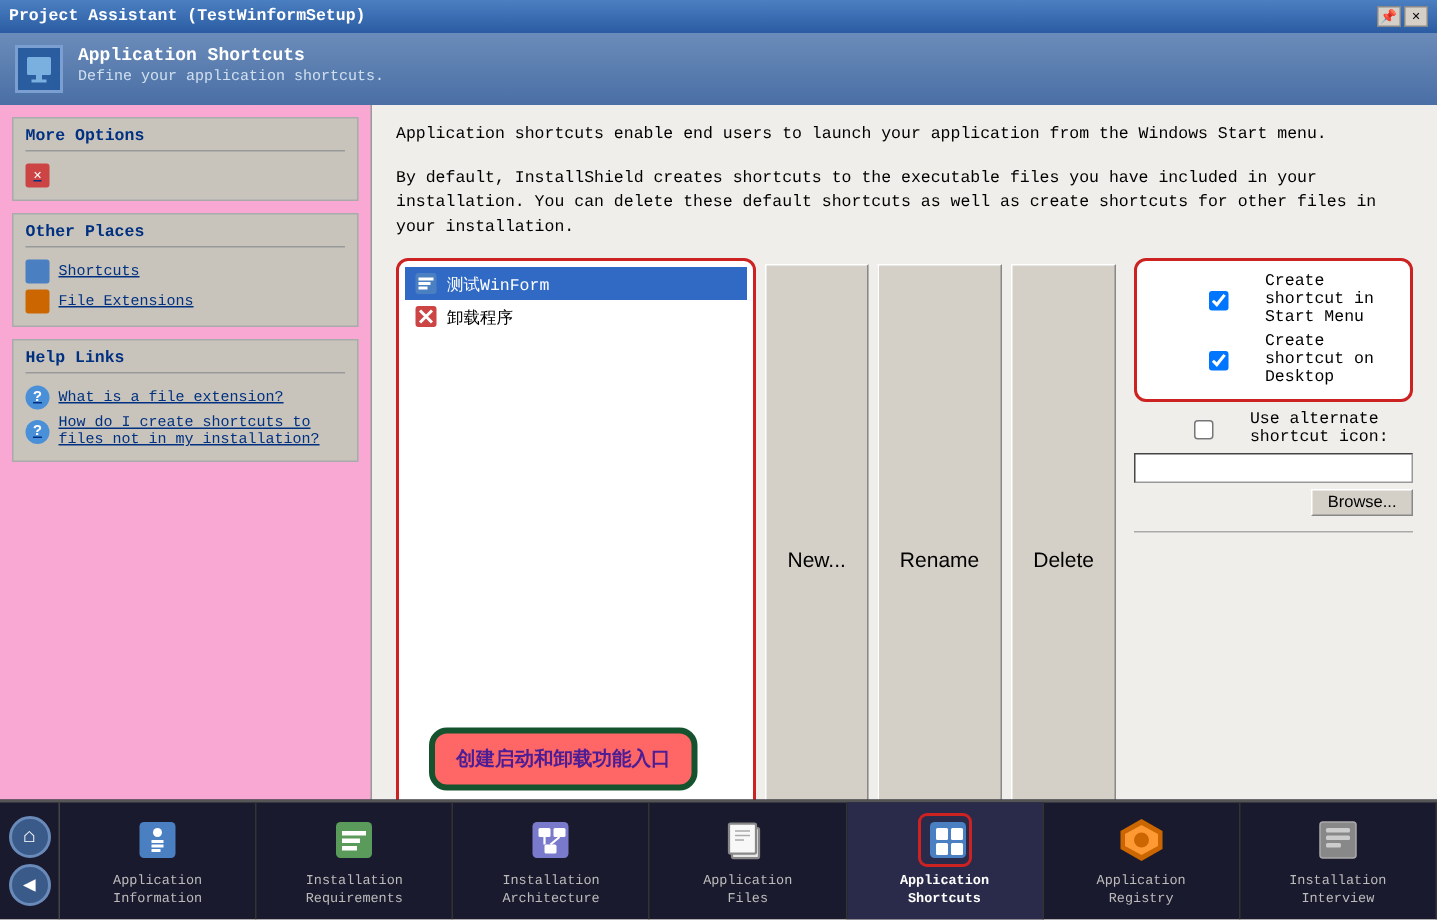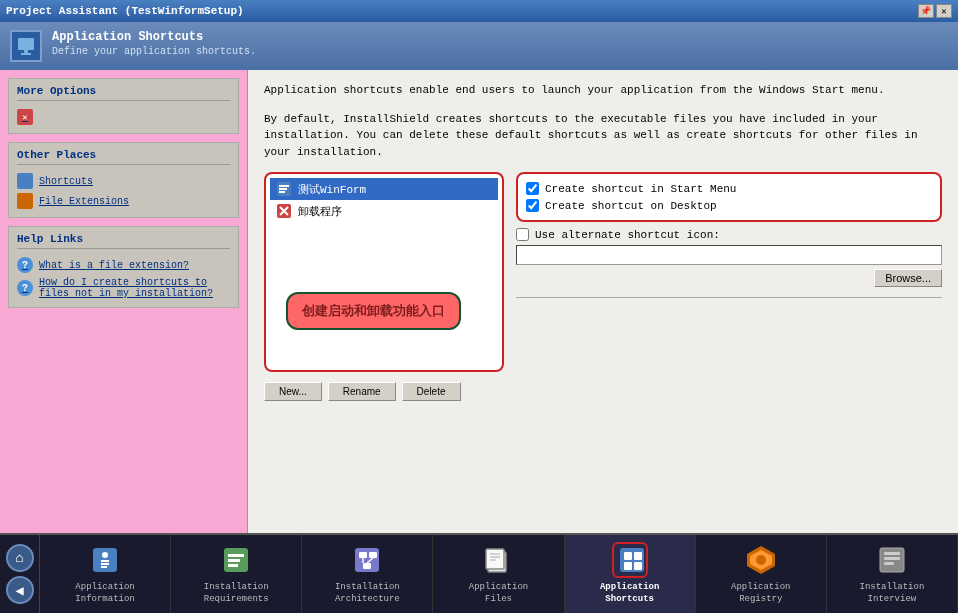--- a/index.html
+++ b/index.html
@@ -156,42 +156,43 @@
       background: #316ac5;
       color: white;
     }
 
     
     .annotation-bubble {
       position: absolute;
       bottom: 40px;
       left: 20px;
       background: #ff6666;
-      color: #7f1d1d;
+      color: #4c1d95;
       border-radius: 12px;
       padding: 8px 14px;
       font-size: 13px;
       font-weight: bold;
-      border: 2px solid #14532d;
+      border: 4px solid #14532d;
       z-index: 10;
     }
 
     
     .options-panel {
       flex: 1;
       display: flex;
       flex-direction: column;
       gap: 6px;
     }
 
     .checkbox-row {
       display: flex;
       align-items: center;
-      gap: 6px;
-      font-size: 11px;
+      gap: 24px;
+      font-size: 11px;
+      margin-left: 40px;
     }
     .checkbox-row input[type="checkbox"] {
       margin: 0;
     }
 
     .options-group {
       border: 2px solid #cc2222;
       border-radius: 8px;
       padding: 8px;
       background: white;
@@ -225,21 +226,21 @@
     .shortcuts-buttons {
       display: flex;
       gap: 6px;
       margin-top: 4px;
     }
     .action-btn {
       padding: 3px 14px;
       background: #d4d0c8;
       border: 1px solid;
       border-color: #fff #888 #888 #fff;
-      font-size: 10px;
+      font-size: 14px;
       cursor: pointer;
     }
 
     
     .taskbar {
       height: 80px;
       background: #1a1a2e;
       display: flex;
       align-items: stretch;
       border-top: 2px solid #555;
@@ -416,21 +417,21 @@
 
   </div>
 
   <div class="content-area">
 
     <p class="intro-text">Application shortcuts enable end users to launch your application from the Windows Start menu.</p>
     <p class="intro-text">By default, InstallShield creates shortcuts to the executable files you have included in your installation. You can delete these default shortcuts as well as create shortcuts for other files in your installation.</p>
 
     <div class="shortcuts-layout">
 
-      <div style="display:flex;flex-direction:column;gap:6px;">
+      <div style="display:flex;flex-direction:row;gap:6px;">
         <div class="shortcuts-list-panel">
           <div class="shortcut-item selected">
             <svg width="16" height="16">
               <rect x="1" y="1" width="14" height="14" fill="#4a7fc1" rx="2"></rect>
               <rect x="3" y="4" width="10" height="2" fill="white"></rect>
               <rect x="3" y="7" width="8" height="2" fill="white"></rect>
               <rect x="3" y="10" width="6" height="2" fill="white"></rect>
             </svg>
             <span>测试WinForm</span>
           </div>

